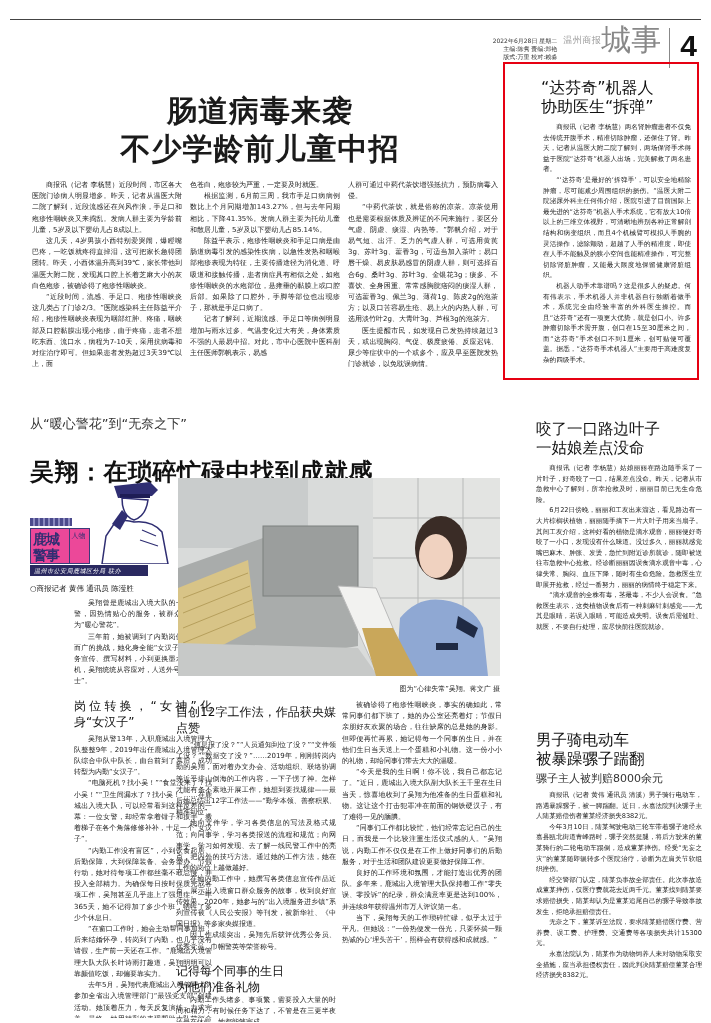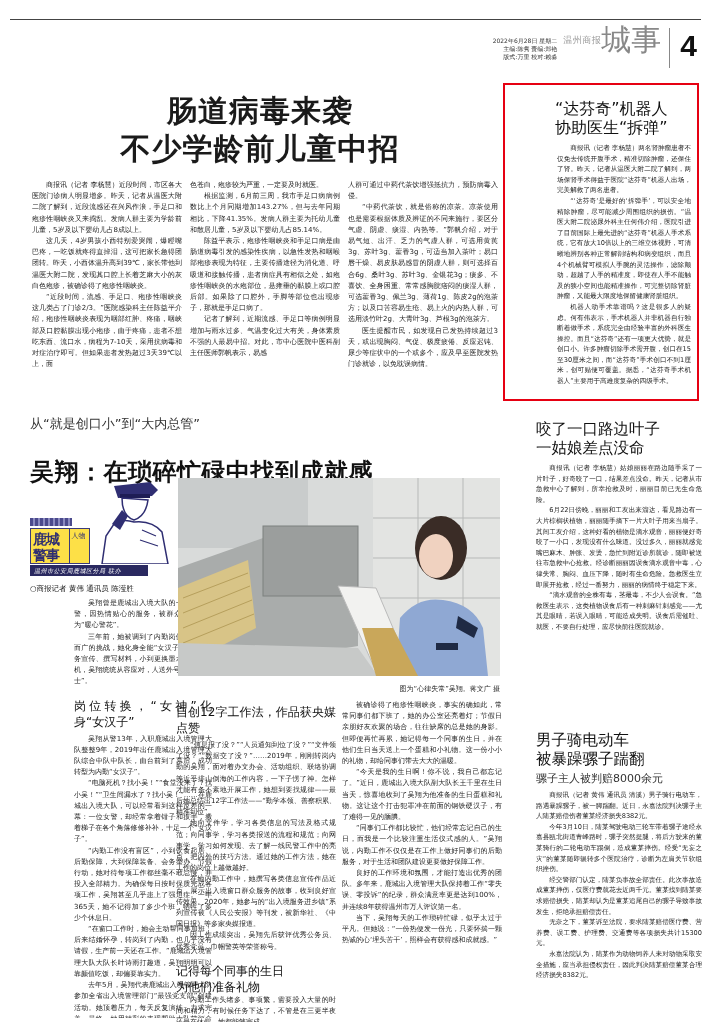--- a/index.html
+++ b/index.html
@@ -18,30 +18,30 @@
 
   .body-text { font-size: 7px; line-height: 11.2px; color: #222; text-align: justify; font-family: "DejaVu Sans", sans-serif; }
   .body-text p { text-indent: 2em; }
 
   
   .story1-title { position: absolute; left: 40px; width: 440px; top: 92px; text-align: center; font-weight: bold; font-size: 30px; line-height: 38px; letter-spacing: 1px; font-family: "DejaVu Sans", sans-serif; }
   .story1-cols { position: absolute; left: 32px; top: 180px; width: 466px; height: 215px; display: flex; gap: 8px; }
   .story1-cols .col { flex: 1; overflow: hidden; }
 
   
-  .redbox { position: absolute; left: 503px; top: 83px; width: 196px; height: 318px; border: 2px solid #e60012; padding: 14px 6px 6px 52px; }
+  .redbox { position: absolute; left: 503px; top: 62px; width: 196px; height: 318px; border: 2px solid #e60012; padding: 14px 6px 6px 38px; }
   .redbox-title { font-size: 16px; font-weight: normal; line-height: 19px; color: #111; margin-bottom: 6px; margin-left: -2px; }
   .redbox .body-text { font-size: 6.6px; line-height: 10.6px; }
 
   
   .story2-kicker { position: absolute; left: 30px; top: 415px; font-size: 13px; color: #333; }
   .story2-title { position: absolute; left: 30px; top: 432px; font-size: 24px; font-weight: bold; color: #111; letter-spacing: 0.5px; margin-top: 24px; }
   .logo-block { position: absolute; left: 30px; top: 480px; width: 140px; height: 100px; }
   .logo-stripe { position: absolute; left: 0; top: 38px; width: 42px; height: 8px; background: repeating-linear-gradient(90deg, #4b4a8c 0 3px, #8b8ac0 3px 5px); }
-  .logo-box { position: absolute; left: 0; top: 48px; width: 60px; height: 36px; border: 1px solid #3c3b7a; background: #fde047; display: flex; }
+  .logo-box { position: absolute; left: 0; top: 48px; width: 60px; height: 36px; border: 1px solid #3c3b7a; background: #ec4899; display: flex; }
   .logo-main { font-family: "DejaVu Serif", serif; color: #2f2e72; font-size: 14px; font-weight: bold; line-height: 16px; padding: 2px 2px 0 2px; width: 38px; letter-spacing: -1px; }
   .logo-side { border-left: 1px solid #3c3b7a; font-size: 7px; color: #2f2e72; width: 18px; text-align: center; padding-top: 3px; line-height: 9px; }
   .logo-bar { position: absolute; left: 0; top: 85px; width: 118px; height: 11px; background: #2a2960; color: #fff; font-size: 6px; line-height: 11px; padding-left: 4px; font-style: italic; letter-spacing: 0.5px; }
   .officer-art { position: absolute; left: 62px; top: 0; width: 78px; height: 84px; }
   .byline2 { position: absolute; left: 30px; top: 584px; font-size: 7.5px; color: #222; }
 
   .col-left2 { position: absolute; left: 32px; top: 598px; width: 138px; height: 420px; overflow: hidden; margin-left: 42px; }
   .subhead { font-size: 12px; line-height: 16px; color: #111; margin: 10px 0 4px 0; font-weight: normal; }
 
   .photo { position: absolute; left: 178px; top: 478px; width: 322px; height: 198px; overflow: hidden; background: #cfd2d1; }
@@ -105,21 +105,21 @@
     <div>“达芬奇”机器人</div>
     <div>协助医生“拆弹”</div>
   </div>
   <div class="body-text">
     <p>商报讯（记者 李杨慧）两名肾肿瘤患者不仅免去传统开腹手术，精准切除肿瘤，还保住了肾。昨天，记者从温医大附二院了解到，两场保肾手术得益于医院“达芬奇”机器人出场，完美解救了两名患者。</p>
     <p>“‘达芬奇’是最好的‘拆弹手’，可以安全地精除肿瘤，尽可能减少周围组织的损伤。”温医大附二院泌尿外科主任何伟介绍，医院引进了目前国际上最先进的“达芬奇”机器人手术系统，它有放大10倍以上的三维立体视野，可清晰地辨别各种正常解剖结构和病变组织，而且4个机械臂可模拟人手腕的灵活操作，滤除颤动，超越了人手的精准度，即使在人手不能触及的狭小空间也能精准操作，可完整切除肾脏肿瘤，又能最大限度地保留健康肾脏组织。</p>
     <p>机器人动手术靠谱吗？这是很多人的疑虑。何有伟表示，手术机器人并非机器自行独断着做手术，系统完全由经验丰富的外科医生操控。而且“达芬奇”还有一项更大优势，就是创口小。许多肿瘤切除手术需开腹，创口在15至30厘米之间，而“达芬奇”手术创口不到1厘米，创可贴便可覆盖。据悉，“达芬奇手术机器人”主要用于高难度复杂的四级手术。</p>
   </div>
 </div>
 
-<div class="story2-kicker">从“就是创口小”到“大内总管”</div>
+<div class="story2-kicker">从“暖心警花”到“无奈之下”</div>
 <div class="story2-title">吴翔：在琐碎忙碌中找到成就感</div>
 
 <div class="logo-block">
   <div class="logo-stripe"></div>
   <div class="logo-box">
     <div class="logo-main">
       <div>鹿城</div>
       <div>警事</div>
     </div>
     <div class="logo-side">人物</div>

